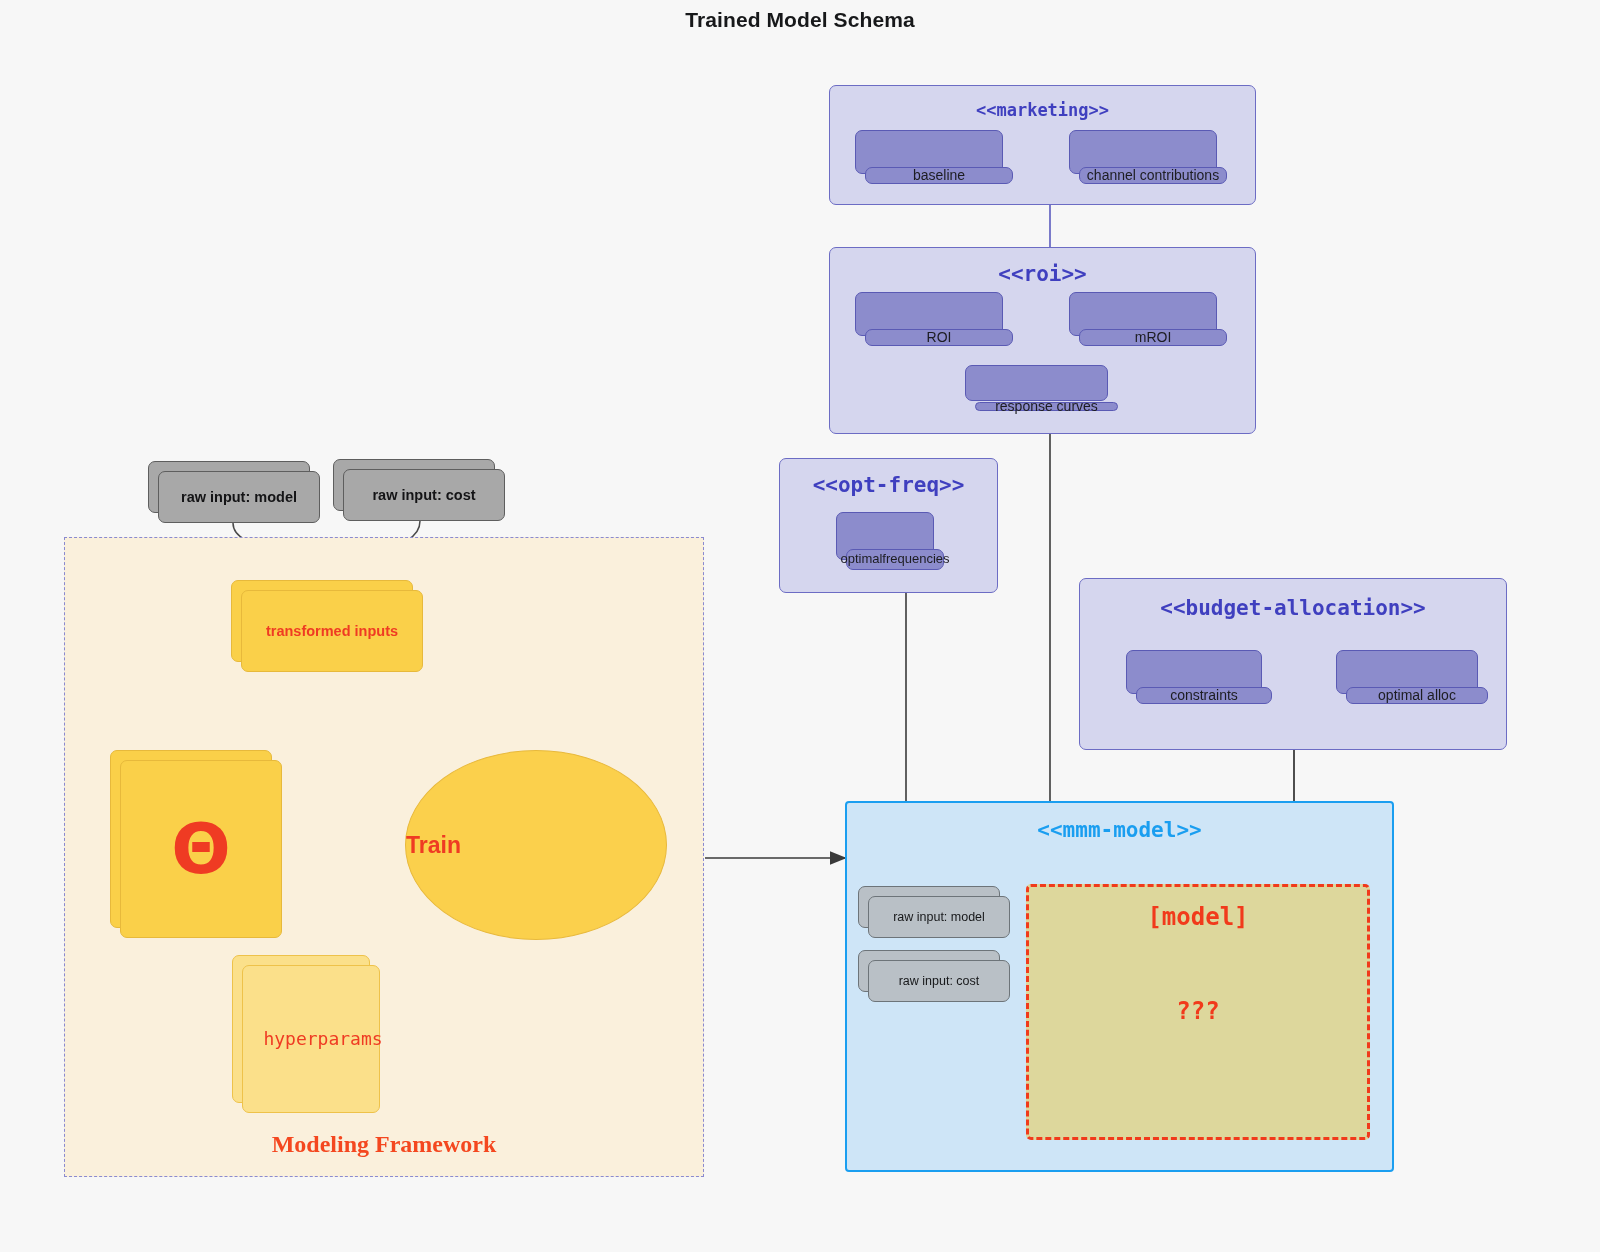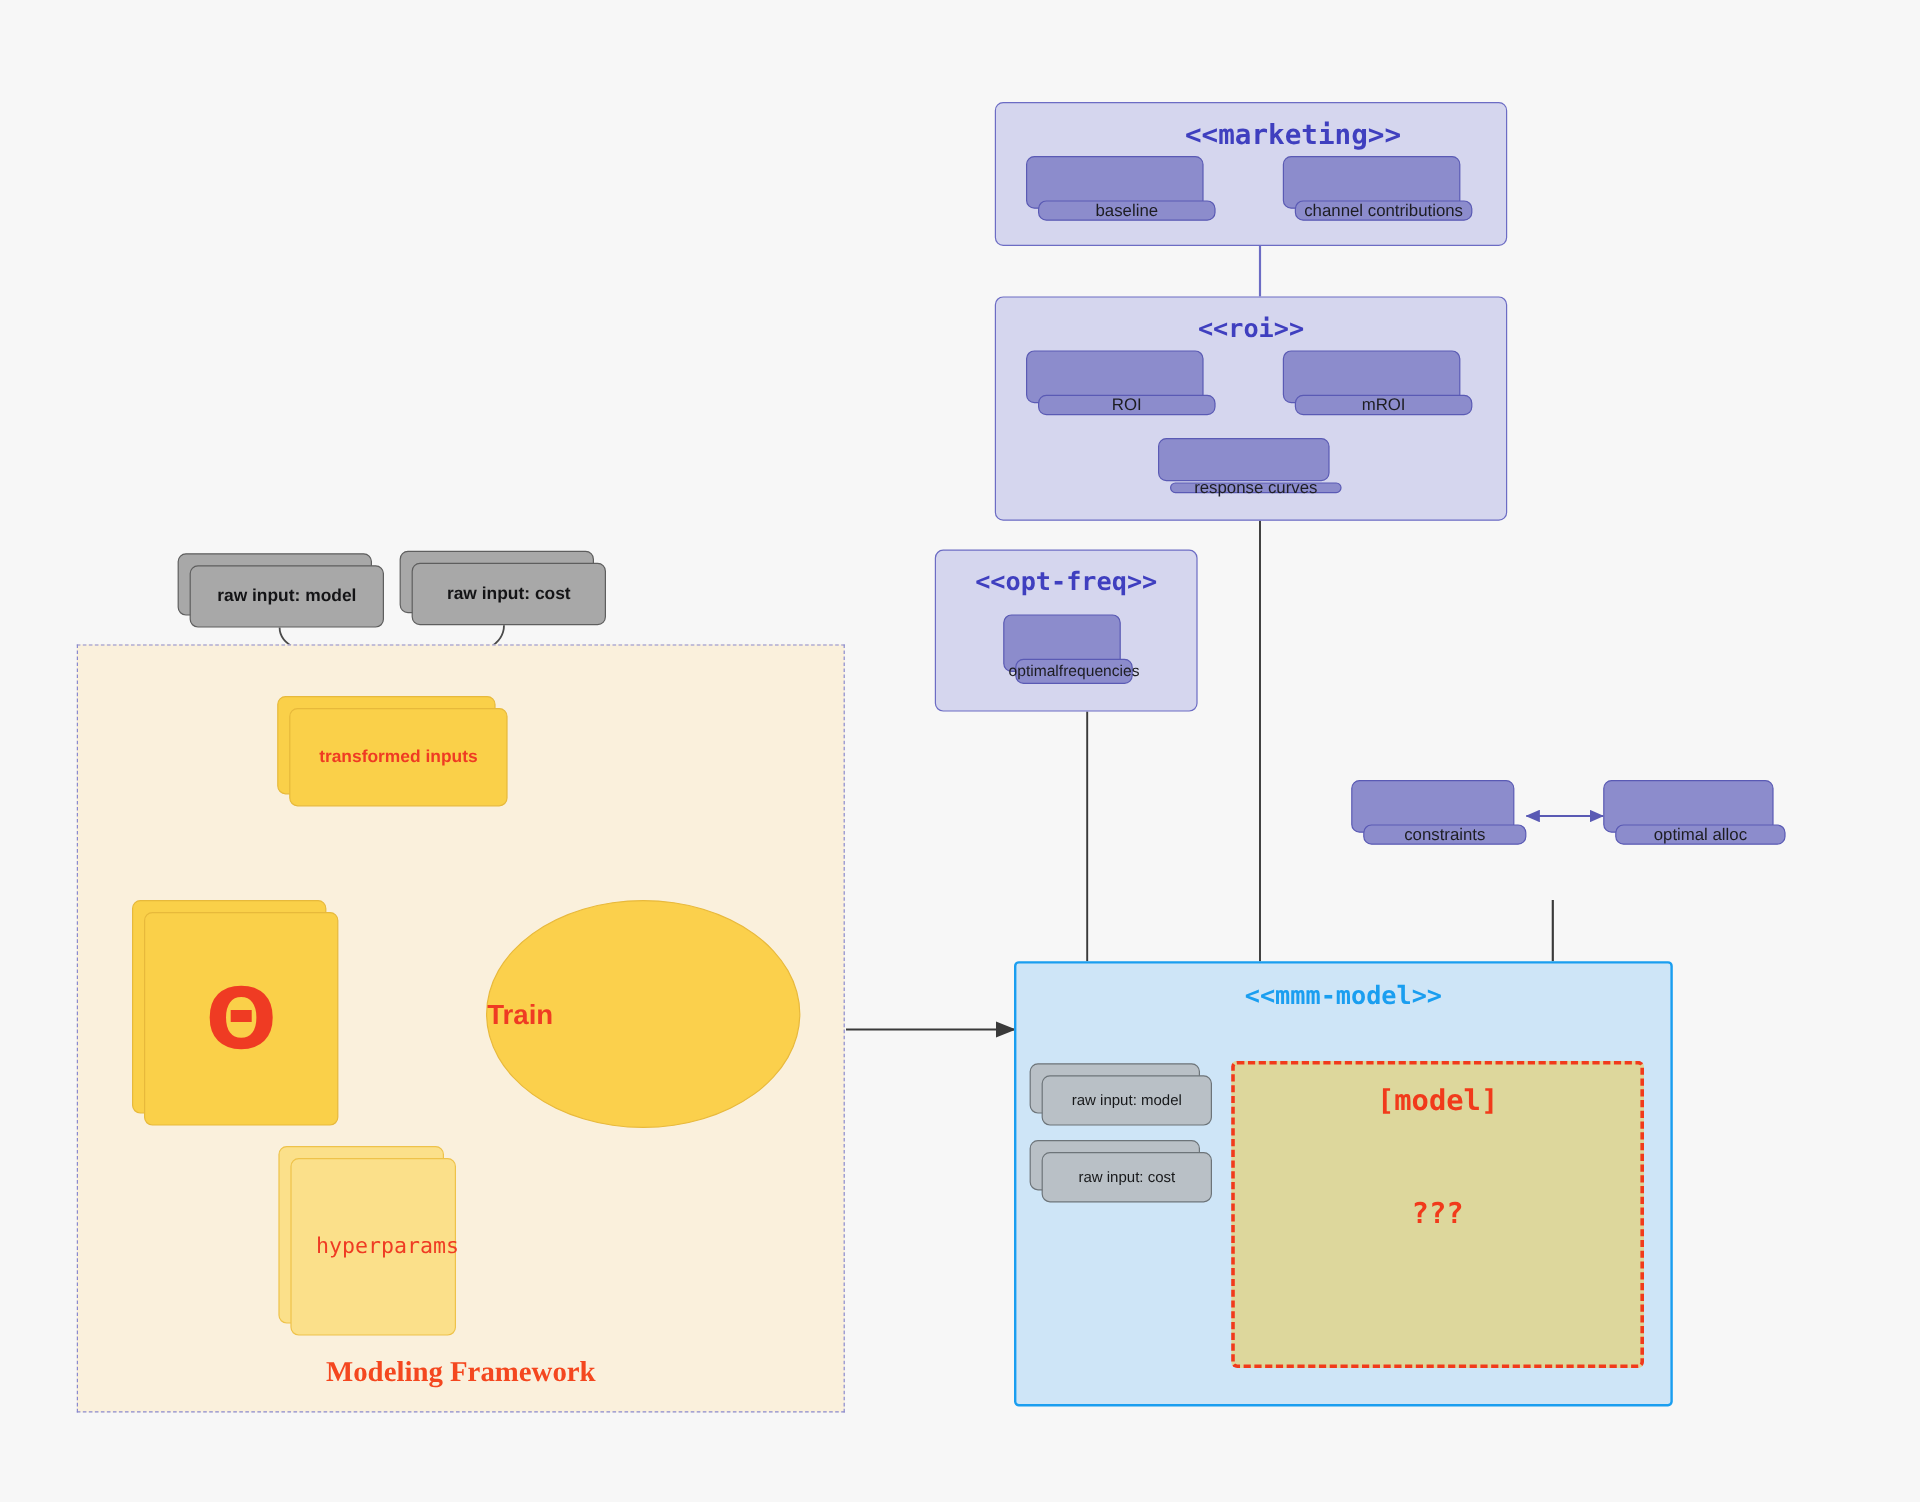--- a/index.html
+++ b/index.html
@@ -139,20 +139,21 @@
     position:absolute;left:0;width:100%;text-align:center;
     font-family:"DejaVu Sans Mono","Liberation Mono",monospace;
     font-weight:bold;color:#f13a1b;
   }
 </style>
 </head>
 <body>
 
 <div id="canvas">
 
+  <div class="page-title">Trained Model Schema</div>
 
   <svg class="edges" viewBox="0 0 1600 1252">
     <defs>
       <marker id="arrDark" markerWidth="10" markerHeight="8" refX="9" refY="4" orient="auto">
         <path d="M0,0 L10,4 L0,8 z" fill="#3a3a3a"></path>
       </marker>
       <marker id="arrRed" markerWidth="9" markerHeight="8" refX="8" refY="4" orient="auto">
         <path d="M0,0 L9,4 L0,8 z" fill="#ee3b1f"></path>
       </marker>
       <marker id="arrPurpS" markerWidth="8" markerHeight="7" refX="7.5" refY="3.5" orient="auto">
@@ -187,21 +188,21 @@
     <path d="M424,629 C510,650 540,690 535,740" fill="none" stroke="#ee3b1f" stroke-width="2.4" marker-end="url(#arrRed)"></path>
 
     <line x1="282" y1="846" x2="400" y2="846" stroke="#ee3b1f" stroke-width="3" marker-end="url(#arrRed)"></line>
 
     <path d="M381,1037 C470,1037 525,1005 536,952" fill="none" stroke="#ee3b1f" stroke-width="2.4" marker-end="url(#arrRed)"></path>
 
     <line x1="705" y1="858" x2="845" y2="858" stroke="#3a3a3a" stroke-width="1.7" marker-end="url(#arrDark)"></line>
   </svg>
 
   <div class="pkg" style="left:829px;top:85px;width:427px;height:120px;">
-    <div class="pkg-title" style="top:14px;font-size:23px;margin-left:35px;">&lt;&lt;marketing&gt;&gt;</div>
+    <div class="pkg-title" style="top:14px;font-size:17px;">&lt;&lt;marketing&gt;&gt;</div>
   </div>
   <div class="card purple" style="left:855px;top:130px;width:158px;height:54px;">
     <div class="back"></div>
     <div class="front">baseline</div>
   </div>
   <div class="card purple" style="left:1069px;top:130px;width:158px;height:54px;">
     <div class="back"></div>
     <div class="front">channel contributions</div>
   </div>
 
@@ -226,20 +227,23 @@
   </div>
   <div class="card purple" style="left:836px;top:512px;width:108px;height:58px;">
     <div class="back"></div>
     <div class="front" style="font-size:13px;">
       <span>optimal</span>
         <br>
       <span>frequencies</span>
     </div>
   </div>
 
+  <div class="pkg" style="left:1079px;top:578px;width:428px;height:172px;">
+    <div class="pkg-title" style="top:17px;font-size:21px;">&lt;&lt;budget-allocation&gt;&gt;</div>
+  </div>
   <div class="card purple" style="left:1126px;top:650px;width:146px;height:54px;">
     <div class="back"></div>
     <div class="front">constraints</div>
   </div>
   <div class="card purple" style="left:1336px;top:650px;width:152px;height:54px;">
     <div class="back"></div>
     <div class="front">optimal alloc</div>
   </div>
 
   <div class="model-box" style="left:845px;top:801px;width:549px;height:371px;">

